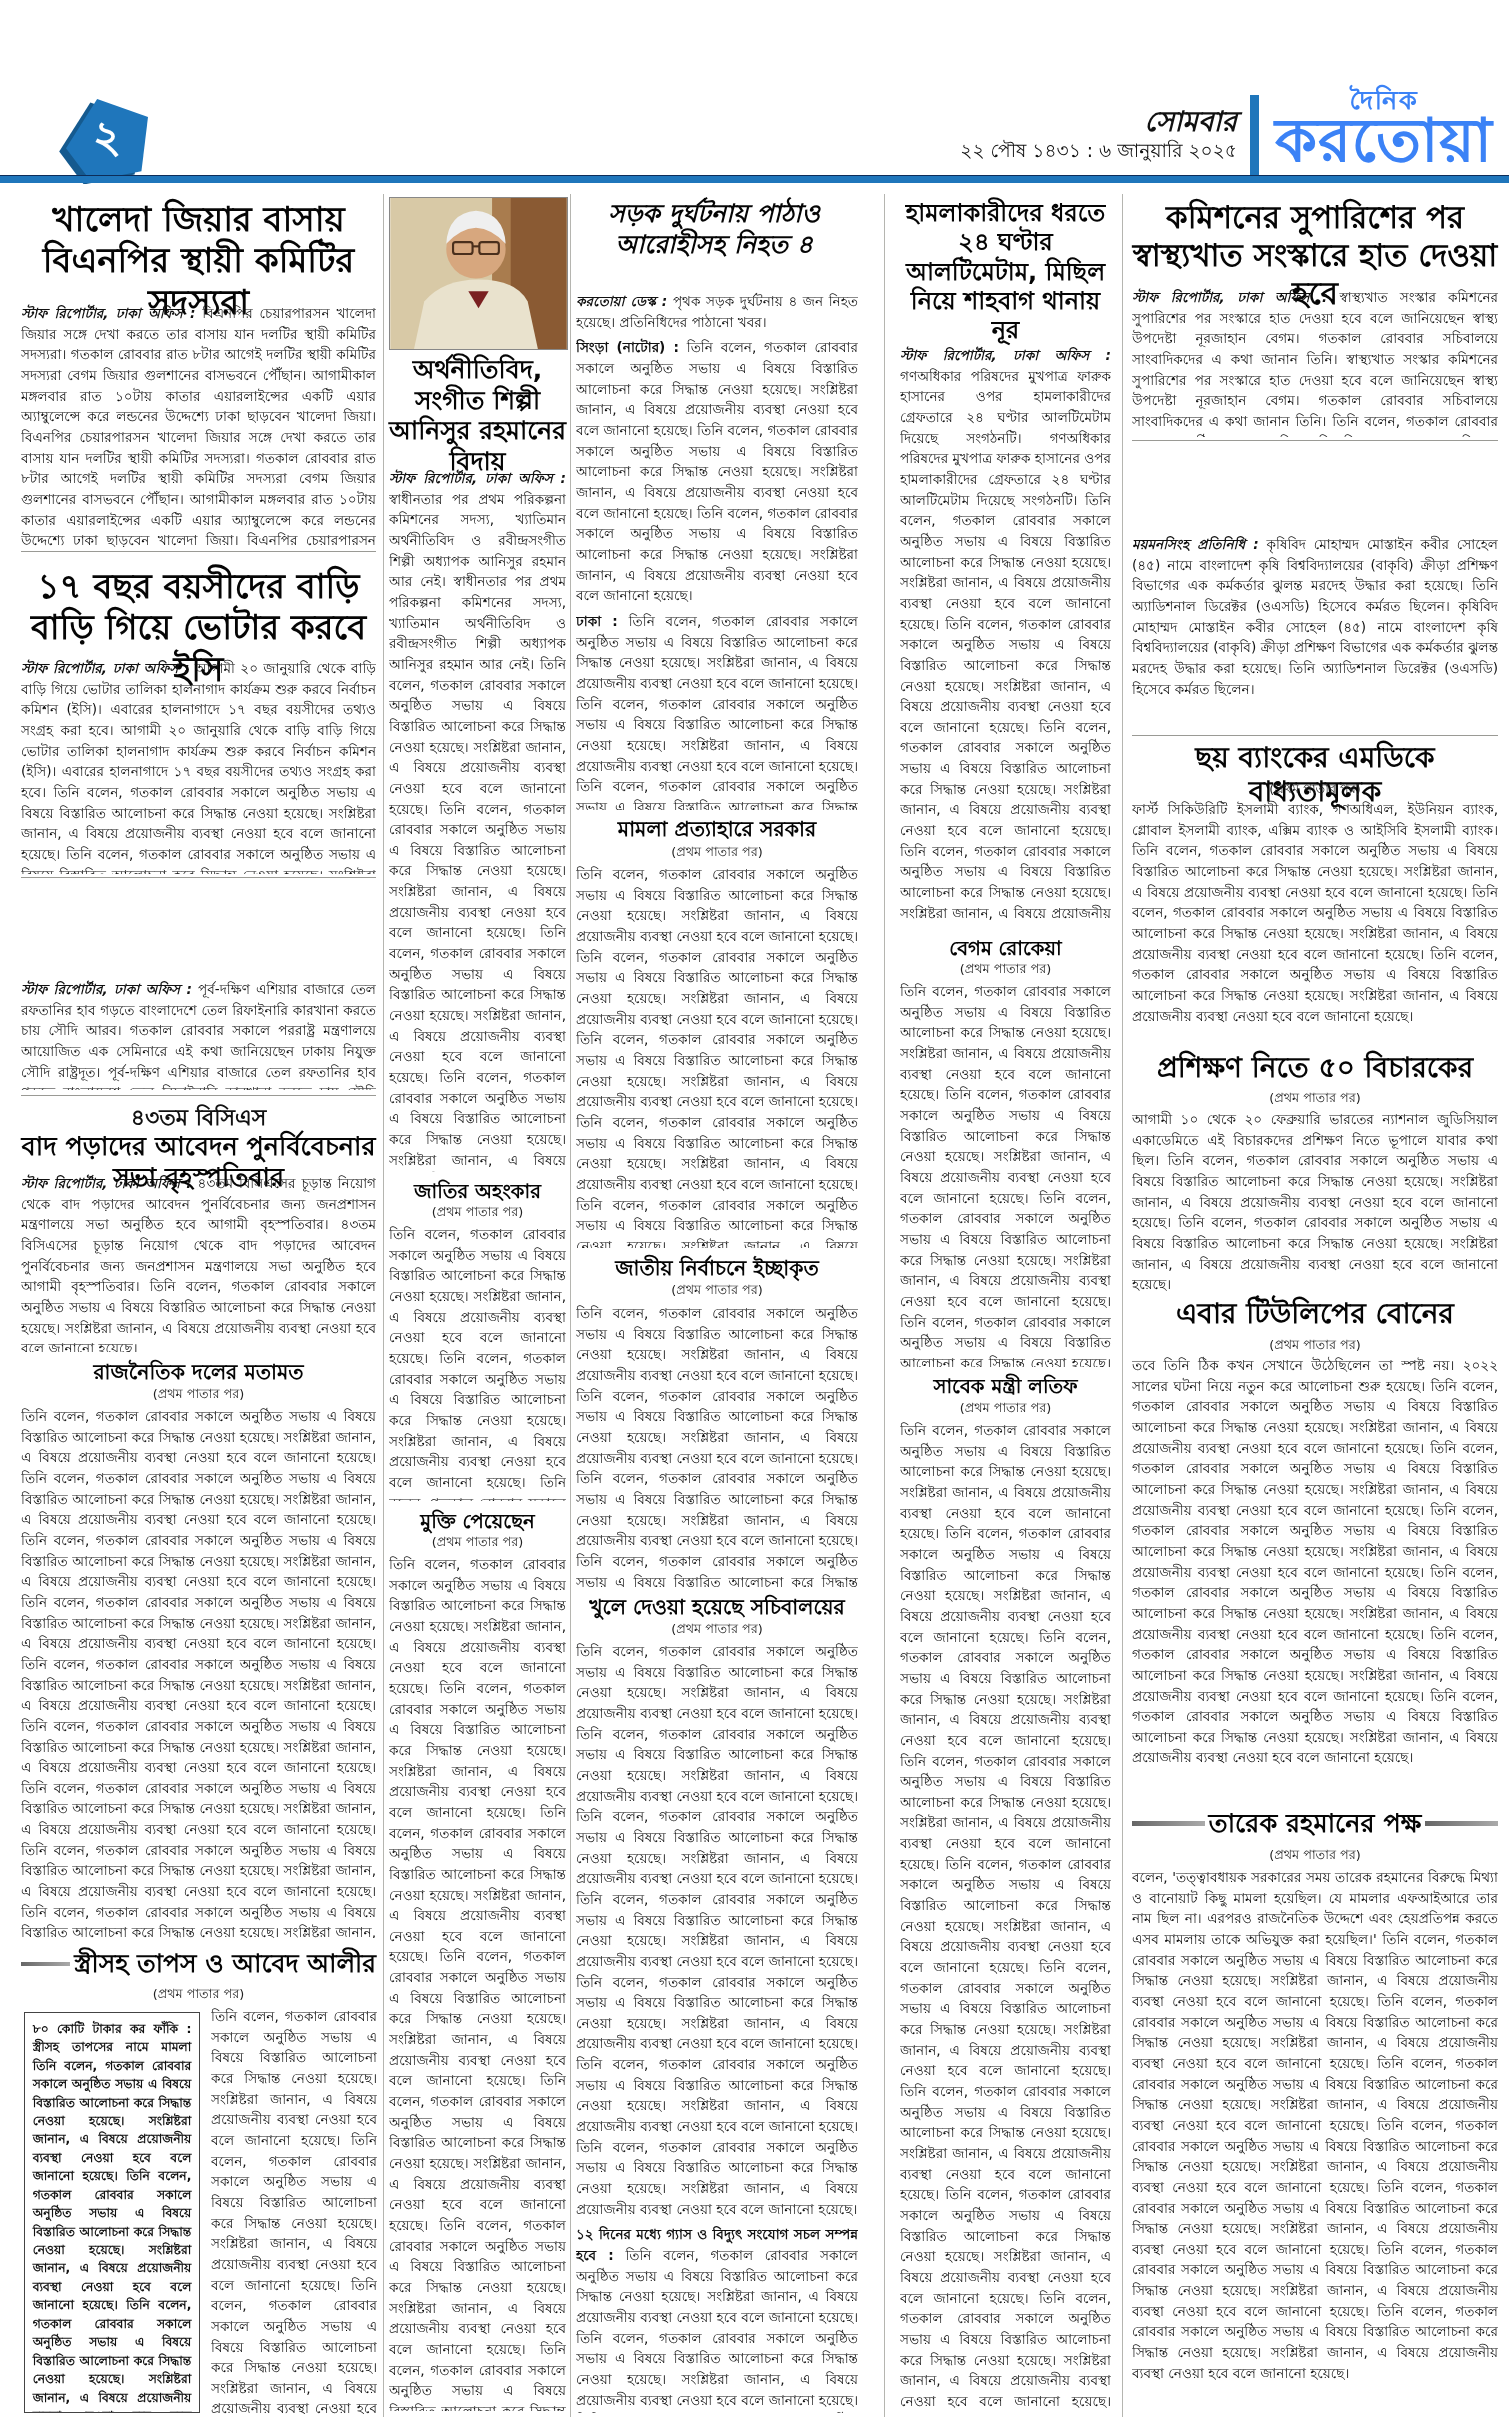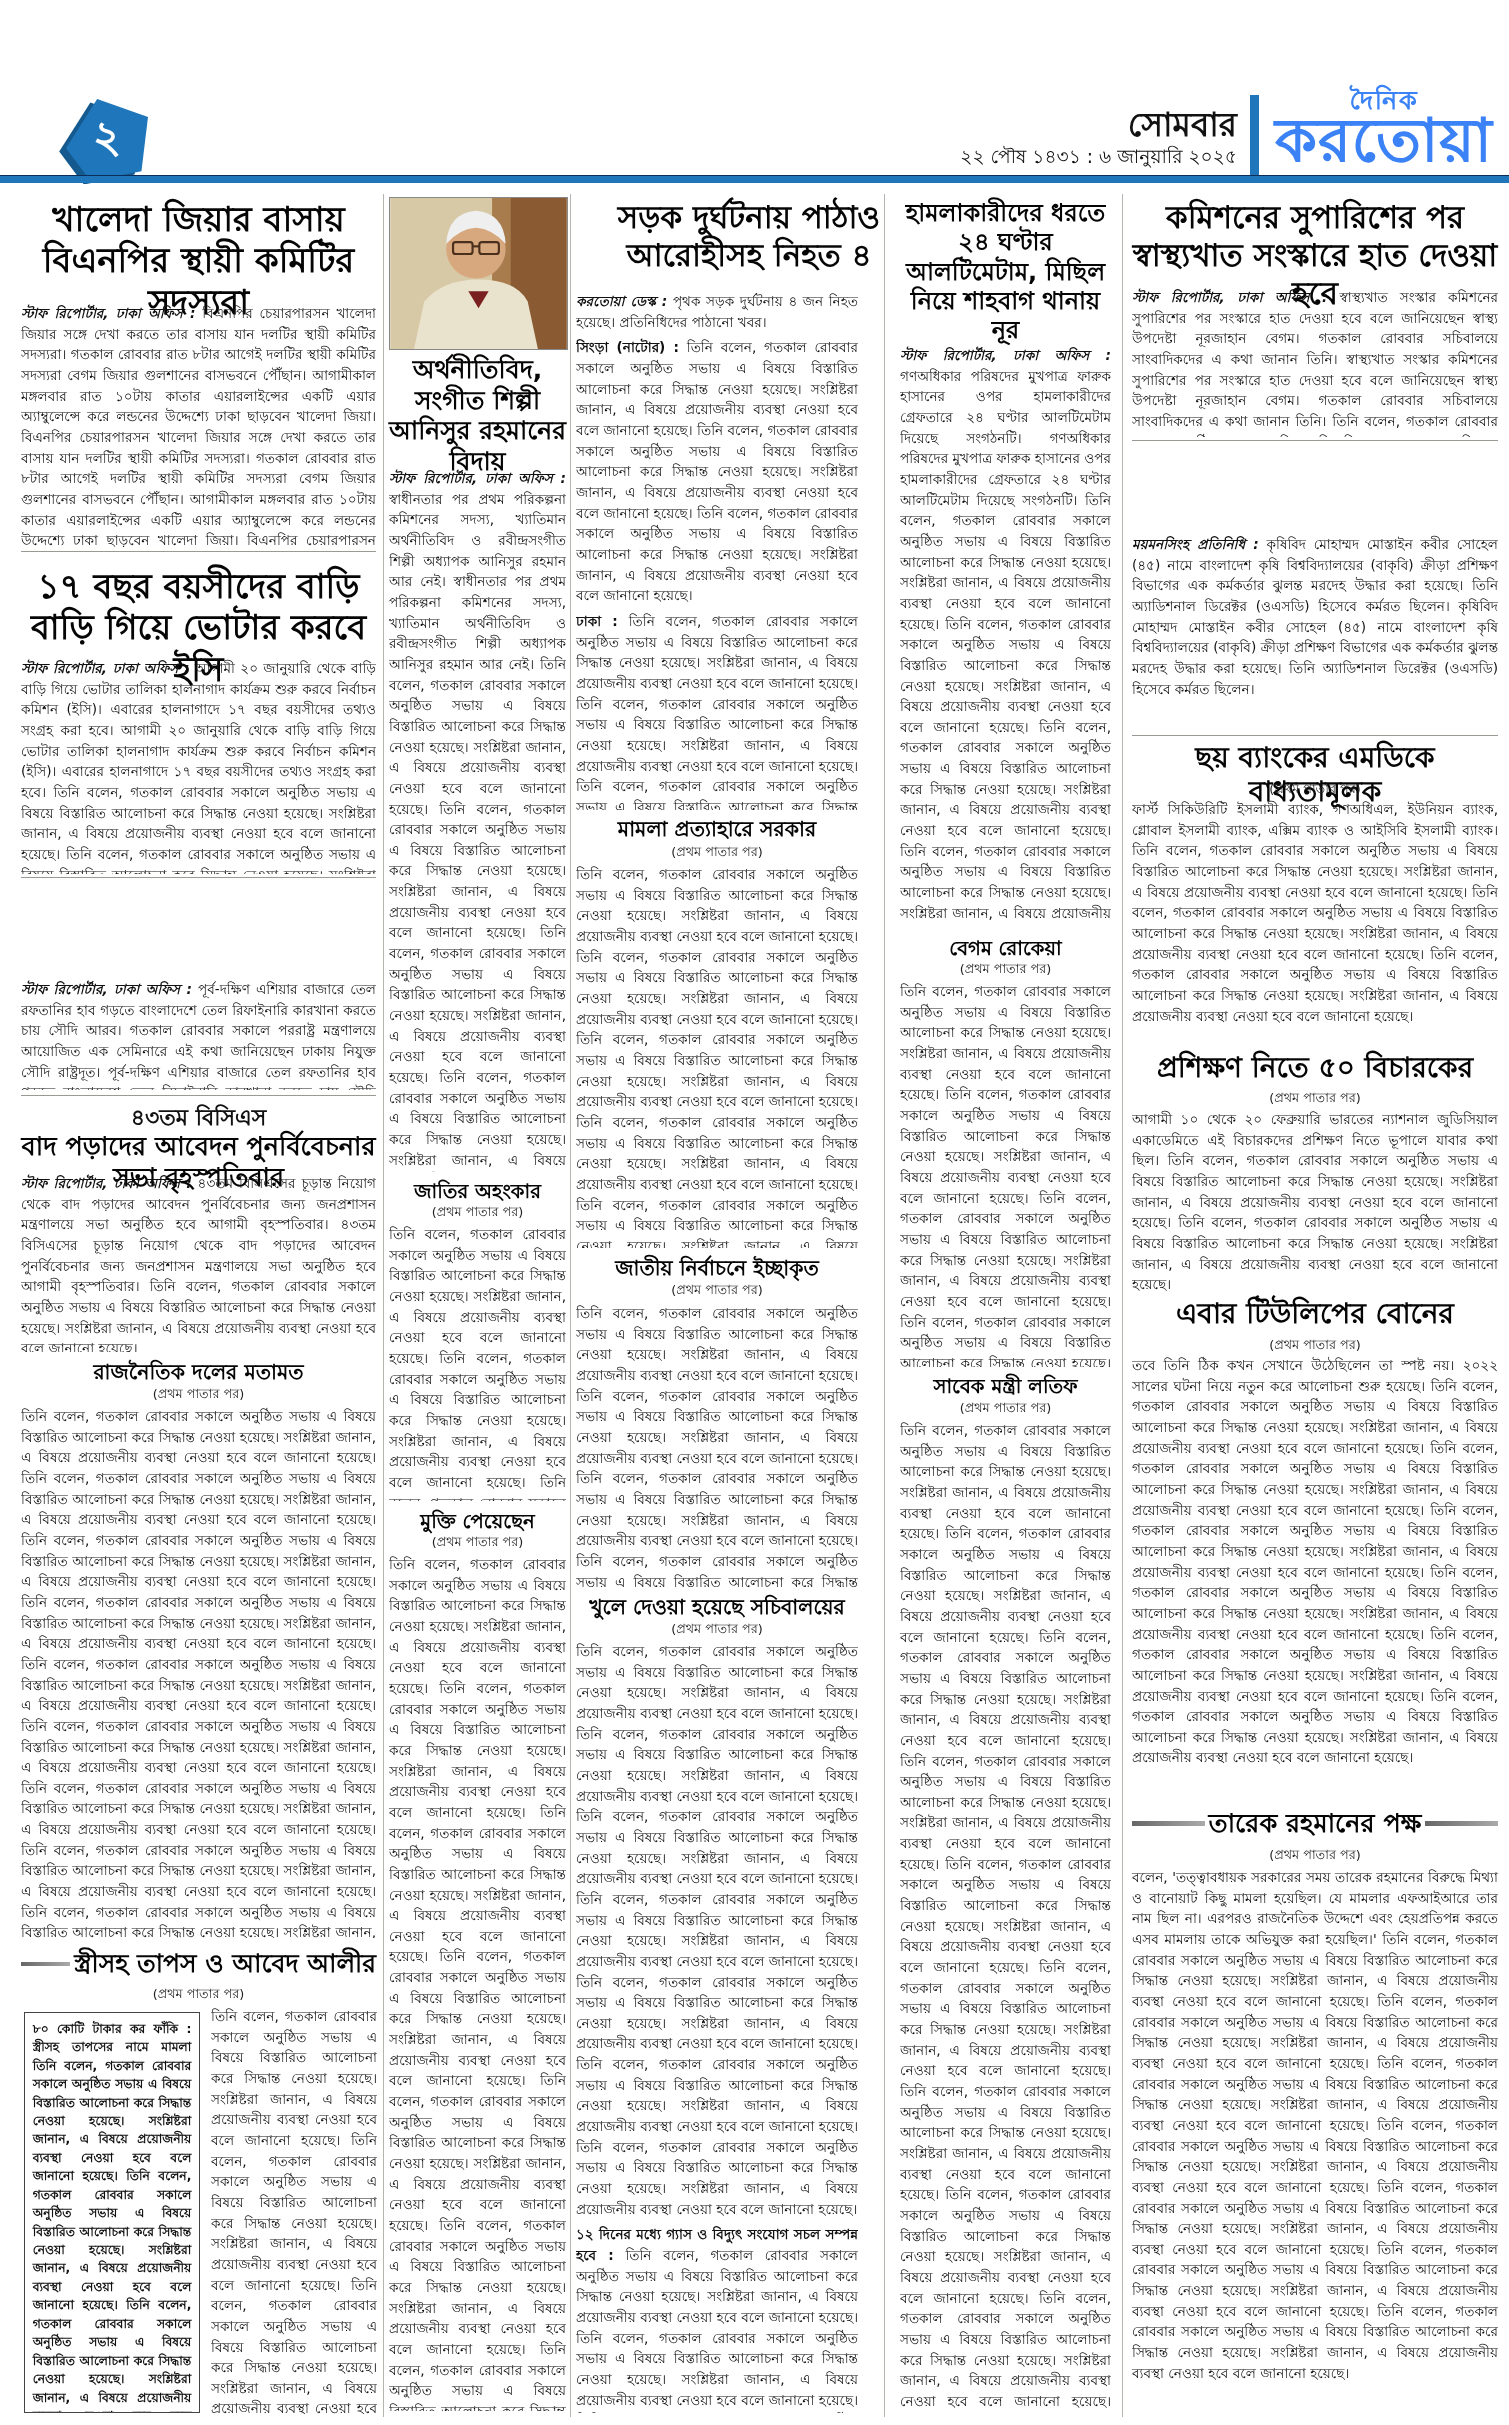--- a/index.html
+++ b/index.html
@@ -5,21 +5,21 @@
   html,body{margin:0;padding:0;background:#e8e8e4;}
   .page{position:relative;width:1509px;height:2426px;background:#ffffff;margin:0 auto;
         font-family:"DejaVu Sans","Liberation Sans",sans-serif;color:#111;overflow:hidden;}
   .abs{position:absolute;}
   
   .badge{width:82px;height:82px;background:#1f76bb;clip-path:polygon(38% 0,100% 22%,92% 88%,30% 100%,0 60%);
          display:flex;align-items:center;justify-content:center;}
   .badge-shadow{width:82px;height:82px;background:#155a8f;clip-path:polygon(38% 0,100% 22%,92% 88%,30% 100%,0 60%);}
   .badge span{color:#fff;font-size:44px;font-weight:bold;}
   .dateblock{text-align:right;line-height:1.25;}
-  .weekday{font-size:33px;font-weight:bold;}
+  .weekday{font-size:28px;font-weight:bold;font-style:italic;}
   .dateline{font-size:18.7px;}
   .logo-bar{width:9.4px;height:82px;background:#1f76bb;}
   .logo{text-align:center;line-height:0.95;color:#3b82f6;}
   .logo .top{font-size:25.5px;font-weight:900;letter-spacing:1.7px;}
   .logo .main{font-size:60px;font-weight:900;letter-spacing:0.9px;}
   .header-rule{left:0;top:175px;width:1509px;height:6.8px;background:#1f76bb;border-top:1.7px solid #0d2d59;}
   
   .vdiv{width:0.9px;background:#b5b5b0;top:194px;height:2223px;}
   .hrule{border-top:0.9px solid #9a9a95;}
   
@@ -161,21 +161,21 @@
   </div>
 
   <div class="abs sub" style="left:389px;top:1507px;width:177px;font-size:19.6px;">মুক্তি পেয়েছেন</div>
   <div class="abs mk" style="left:389px;top:1532px;width:177px;">(প্রথম পাতার পর)</div>
   <div class="abs" style="left:389px;top:1554px;width:177px;height:857px;">
     <div class="bd">
         <p><span>তিনি বলেন, গতকাল রোববার সকালে অনুষ্ঠিত সভায় এ বিষয়ে বিস্তারিত আলোচনা করে সিদ্ধান্ত নেওয়া হয়েছে। সংশ্লিষ্টরা জানান, এ বিষয়ে প্রয়োজনীয় ব্যবস্থা নেওয়া হবে বলে জানানো হয়েছে। তিনি বলেন, গতকাল রোববার সকালে অনুষ্ঠিত সভায় এ বিষয়ে বিস্তারিত আলোচনা করে সিদ্ধান্ত নেওয়া হয়েছে। সংশ্লিষ্টরা জানান, এ বিষয়ে প্রয়োজনীয় ব্যবস্থা নেওয়া হবে বলে জানানো হয়েছে। তিনি বলেন, গতকাল রোববার সকালে অনুষ্ঠিত সভায় এ বিষয়ে বিস্তারিত আলোচনা করে সিদ্ধান্ত নেওয়া হয়েছে। সংশ্লিষ্টরা জানান, এ বিষয়ে প্রয়োজনীয় ব্যবস্থা নেওয়া হবে বলে জানানো হয়েছে। তিনি বলেন, গতকাল রোববার সকালে অনুষ্ঠিত সভায় এ বিষয়ে বিস্তারিত আলোচনা করে সিদ্ধান্ত নেওয়া হয়েছে। সংশ্লিষ্টরা জানান, এ বিষয়ে প্রয়োজনীয় ব্যবস্থা নেওয়া হবে বলে জানানো হয়েছে। তিনি বলেন, গতকাল রোববার সকালে অনুষ্ঠিত সভায় এ বিষয়ে বিস্তারিত আলোচনা করে সিদ্ধান্ত নেওয়া হয়েছে। সংশ্লিষ্টরা জানান, এ বিষয়ে প্রয়োজনীয় ব্যবস্থা নেওয়া হবে বলে জানানো হয়েছে। তিনি বলেন, গতকাল রোববার সকালে অনুষ্ঠিত সভায় এ বিষয়ে বিস্তারিত আলোচনা করে সিদ্ধান্ত নেওয়া হয়েছে। সংশ্লিষ্টরা জানান, এ বিষয়ে প্রয়োজনীয় ব্যবস্থা নেওয়া হবে বলে জানানো হয়েছে। তিনি বলেন, গতকাল রোববার সকালে অনুষ্ঠিত সভায় এ বিষয়ে বিস্তারিত আলোচনা করে সিদ্ধান্ত নেওয়া হয়েছে। সংশ্লিষ্টরা জানান, এ বিষয়ে প্রয়োজনীয় ব্যবস্থা নেওয়া হবে বলে জানানো হয়েছে। তিনি বলেন, গতকাল রোববার সকালে অনুষ্ঠিত সভায় এ বিষয়ে বিস্তারিত আলোচনা করে সিদ্ধান্ত নেওয়া হয়েছে। সংশ্লিষ্টরা জানান, এ বিষয়ে প্রয়োজনীয় ব্যবস্থা নেওয়া হবে বলে জানানো হয়েছে। তিনি বলেন, গতকাল রোববার সকালে অনুষ্ঠিত সভায় এ বিষয়ে বিস্তারিত আলোচনা করে সিদ্ধান্ত নেওয়া হয়েছে। সংশ্লিষ্টরা জানান, এ বিষয়ে প্রয়োজনীয় ব্যবস্থা নেওয়া হবে বলে জানানো হয়েছে। তিনি বলেন, গতকাল রোববার সকালে অনুষ্ঠিত সভায় এ বিষয়ে বিস্তারিত আলোচনা করে সিদ্ধান্ত নেওয়া হয়েছে। সংশ্লিষ্টরা জানান, এ বিষয়ে প্রয়োজনীয় ব্যবস্থা নেওয়া হবে বলে জানানো হয়েছে। তিনি বলেন, গতকাল রোববার সকালে অনুষ্ঠিত সভায় এ বিষয়ে বিস্তারিত আলোচনা করে সিদ্ধান্ত নেওয়া হয়েছে। সংশ্লিষ্টরা জানান, এ বিষয়ে প্রয়োজনীয় ব্যবস্থা নেওয়া হবে বলে জানানো হয়েছে। তিনি বলেন, গতকাল রোববার সকালে অনুষ্ঠিত সভায় এ বিষয়ে বিস্তারিত আলোচনা করে সিদ্ধান্ত নেওয়া হয়েছে। সংশ্লিষ্টরা জানান, এ বিষয়ে প্রয়োজনীয় ব্যবস্থা নেওয়া হবে বলে জানানো হয়েছে। তিনি বলেন, গতকাল রোববার সকালে অনুষ্ঠিত সভায় এ বিষয়ে বিস্তারিত আলোচনা করে সিদ্ধান্ত নেওয়া হয়েছে। সংশ্লিষ্টরা জানান, এ বিষয়ে প্রয়োজনীয় ব্যবস্থা নেওয়া হবে বলে জানানো হয়েছে। </span></p>
       </div>
   </div>
 
-  <div class="abs hl" style="left:608px;top:199px;width:282px;font-size:31px;">সড়ক দুর্ঘটনায় পাঠাও আরোহীসহ নিহত ৪</div>
+  <div class="abs hl" style="left:573px;top:199px;width:282px;font-size:25px;font-style:italic;">সড়ক দুর্ঘটনায় পাঠাও আরোহীসহ নিহত ৪</div>
   <div class="abs" style="left:576px;top:291px;width:282px;height:519px;">
     <div class="bd">
       <p><b class="byline">করতোয়া ডেস্ক :</b>
         <span>পৃথক সড়ক দুর্ঘটনায় ৪ জন নিহত হয়েছে। প্রতিনিধিদের পাঠানো খবর।</span></p>
       <p><b class="lead-bold">সিংড়া (নাটোর) :</b>
         <span>তিনি বলেন, গতকাল রোববার সকালে অনুষ্ঠিত সভায় এ বিষয়ে বিস্তারিত আলোচনা করে সিদ্ধান্ত নেওয়া হয়েছে। সংশ্লিষ্টরা জানান, এ বিষয়ে প্রয়োজনীয় ব্যবস্থা নেওয়া হবে বলে জানানো হয়েছে। তিনি বলেন, গতকাল রোববার সকালে অনুষ্ঠিত সভায় এ বিষয়ে বিস্তারিত আলোচনা করে সিদ্ধান্ত নেওয়া হয়েছে। সংশ্লিষ্টরা জানান, এ বিষয়ে প্রয়োজনীয় ব্যবস্থা নেওয়া হবে বলে জানানো হয়েছে। তিনি বলেন, গতকাল রোববার সকালে অনুষ্ঠিত সভায় এ বিষয়ে বিস্তারিত আলোচনা করে সিদ্ধান্ত নেওয়া হয়েছে। সংশ্লিষ্টরা জানান, এ বিষয়ে প্রয়োজনীয় ব্যবস্থা নেওয়া হবে বলে জানানো হয়েছে। </span></p>
       <p><b class="lead-bold">ঢাকা :</b>
         <span>তিনি বলেন, গতকাল রোববার সকালে অনুষ্ঠিত সভায় এ বিষয়ে বিস্তারিত আলোচনা করে সিদ্ধান্ত নেওয়া হয়েছে। সংশ্লিষ্টরা জানান, এ বিষয়ে প্রয়োজনীয় ব্যবস্থা নেওয়া হবে বলে জানানো হয়েছে। তিনি বলেন, গতকাল রোববার সকালে অনুষ্ঠিত সভায় এ বিষয়ে বিস্তারিত আলোচনা করে সিদ্ধান্ত নেওয়া হয়েছে। সংশ্লিষ্টরা জানান, এ বিষয়ে প্রয়োজনীয় ব্যবস্থা নেওয়া হবে বলে জানানো হয়েছে। তিনি বলেন, গতকাল রোববার সকালে অনুষ্ঠিত সভায় এ বিষয়ে বিস্তারিত আলোচনা করে সিদ্ধান্ত নেওয়া হয়েছে। সংশ্লিষ্টরা জানান, এ বিষয়ে প্রয়োজনীয় ব্যবস্থা নেওয়া হবে বলে জানানো হয়েছে। তিনি বলেন, গতকাল রোববার সকালে অনুষ্ঠিত সভায় এ বিষয়ে বিস্তারিত আলোচনা করে সিদ্ধান্ত নেওয়া হয়েছে। সংশ্লিষ্টরা জানান, এ বিষয়ে প্রয়োজনীয় ব্যবস্থা নেওয়া হবে বলে জানানো হয়েছে। </span></p>
     </div>
   </div>

